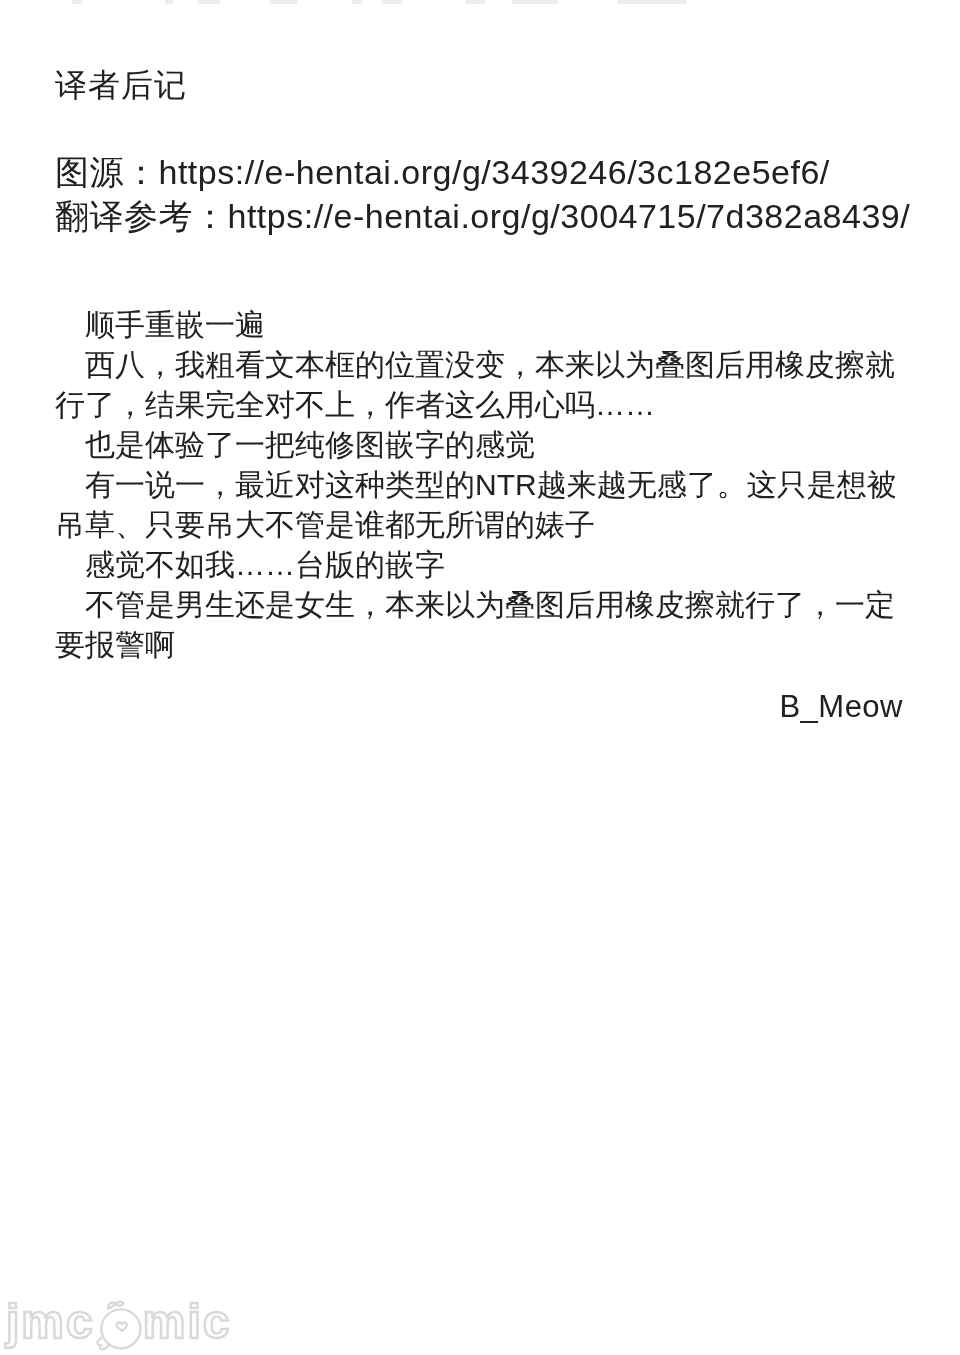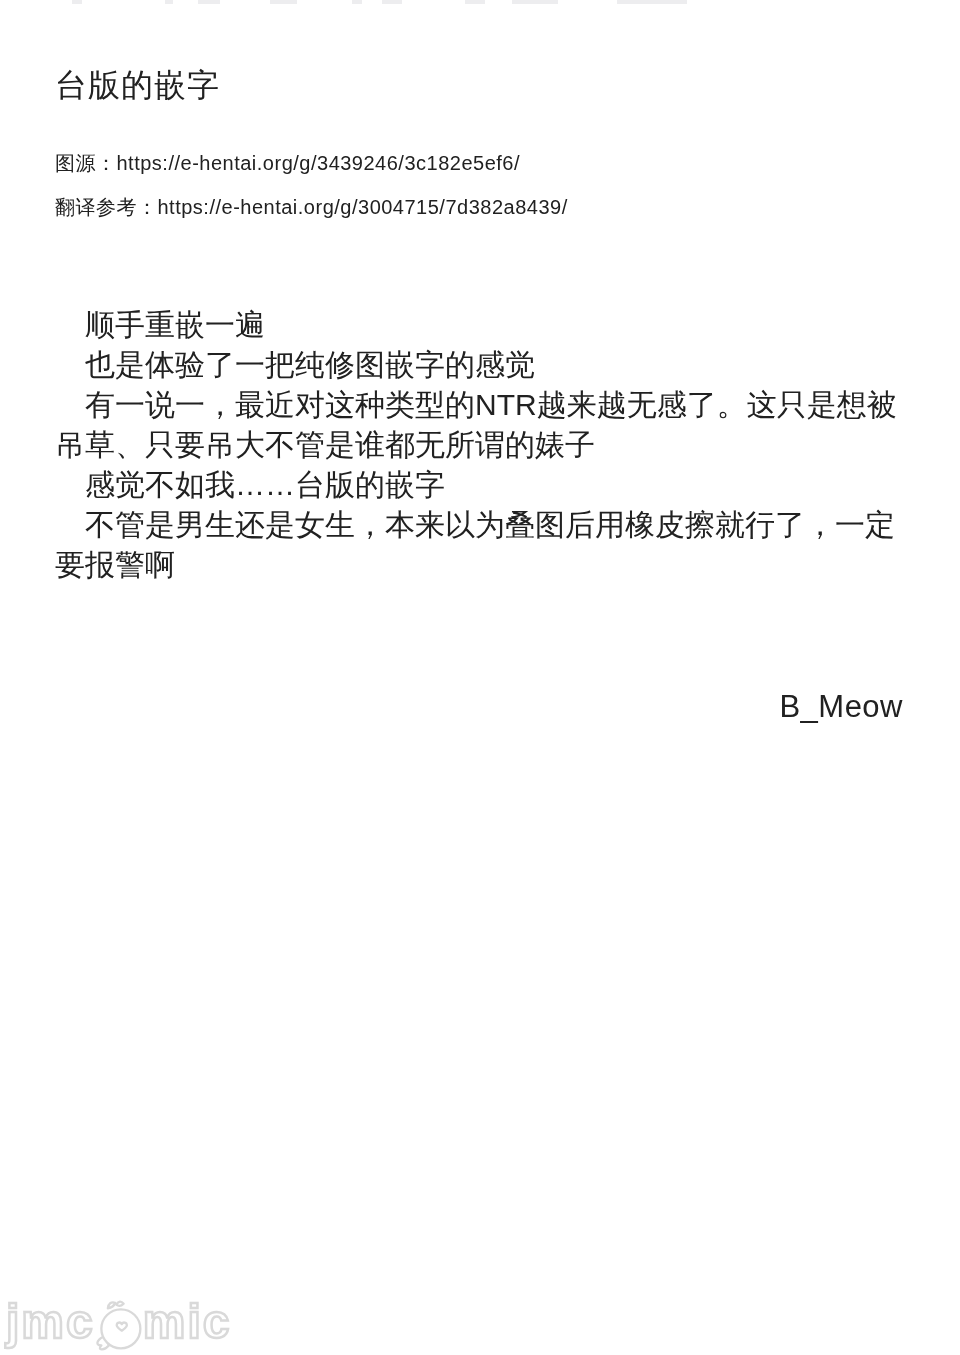--- a/index.html
+++ b/index.html
@@ -34,23 +34,23 @@
     top: 66px;
     font-size: 32px;
     font-weight: 400;
     line-height: 38px;
     letter-spacing: 1px;
   }
 
   .sources {
     position: absolute;
     left: 55px;
-    top: 141px;
+    top: 150px;
     width: 880px;
-    font-size: 20px;
+    font-size: 34px;
     line-height: 44px;
     letter-spacing: 0.5px;
     white-space: nowrap;
   }
 
   .body-text {
     position: absolute;
     left: 55px;
     top: 277px;
     width: 854px;
@@ -100,29 +100,30 @@
     <span style="left:165px; width:8px;"></span>
     <span style="left:198px; width:22px;"></span>
     <span style="left:270px; width:27px;"></span>
     <span style="left:352px; width:10px;"></span>
     <span style="left:382px; width:20px;"></span>
     <span style="left:465px; width:20px;"></span>
     <span style="left:512px; width:46px;"></span>
     <span style="left:617px; width:70px;"></span>
   </div>
 
-  <h1 class="title">台版的嵌字</h1>
+  <h1 class="title">译者后记</h1>
 
   <div class="sources">
     <p>图源：https://e-hentai.org/g/3439246/3c182e5ef6/</p>
     <p>翻译参考：https://e-hentai.org/g/3004715/7d382a8439/</p>
   </div>
 
   <div class="body-text">
     <p>顺手重嵌一遍</p>
+    <p>西八，我粗看文本框的位置没变，本来以为叠图后用橡皮擦就行了，结果完全对不上，作者这么用心吗……</p>
     <p>也是体验了一把纯修图嵌字的感觉</p>
     <p>有一说一，最近对这种类型的NTR越来越无感了。这只是想被吊草、只要吊大不管是谁都无所谓的婊子</p>
     <p>感觉不如我……台版的嵌字</p>
     <p>不管是男生还是女生，本来以为叠图后用橡皮擦就行了，一定要报警啊</p>
   </div>
 
   <div class="signature">
     <p>B_Meow</p>
   </div>
 

